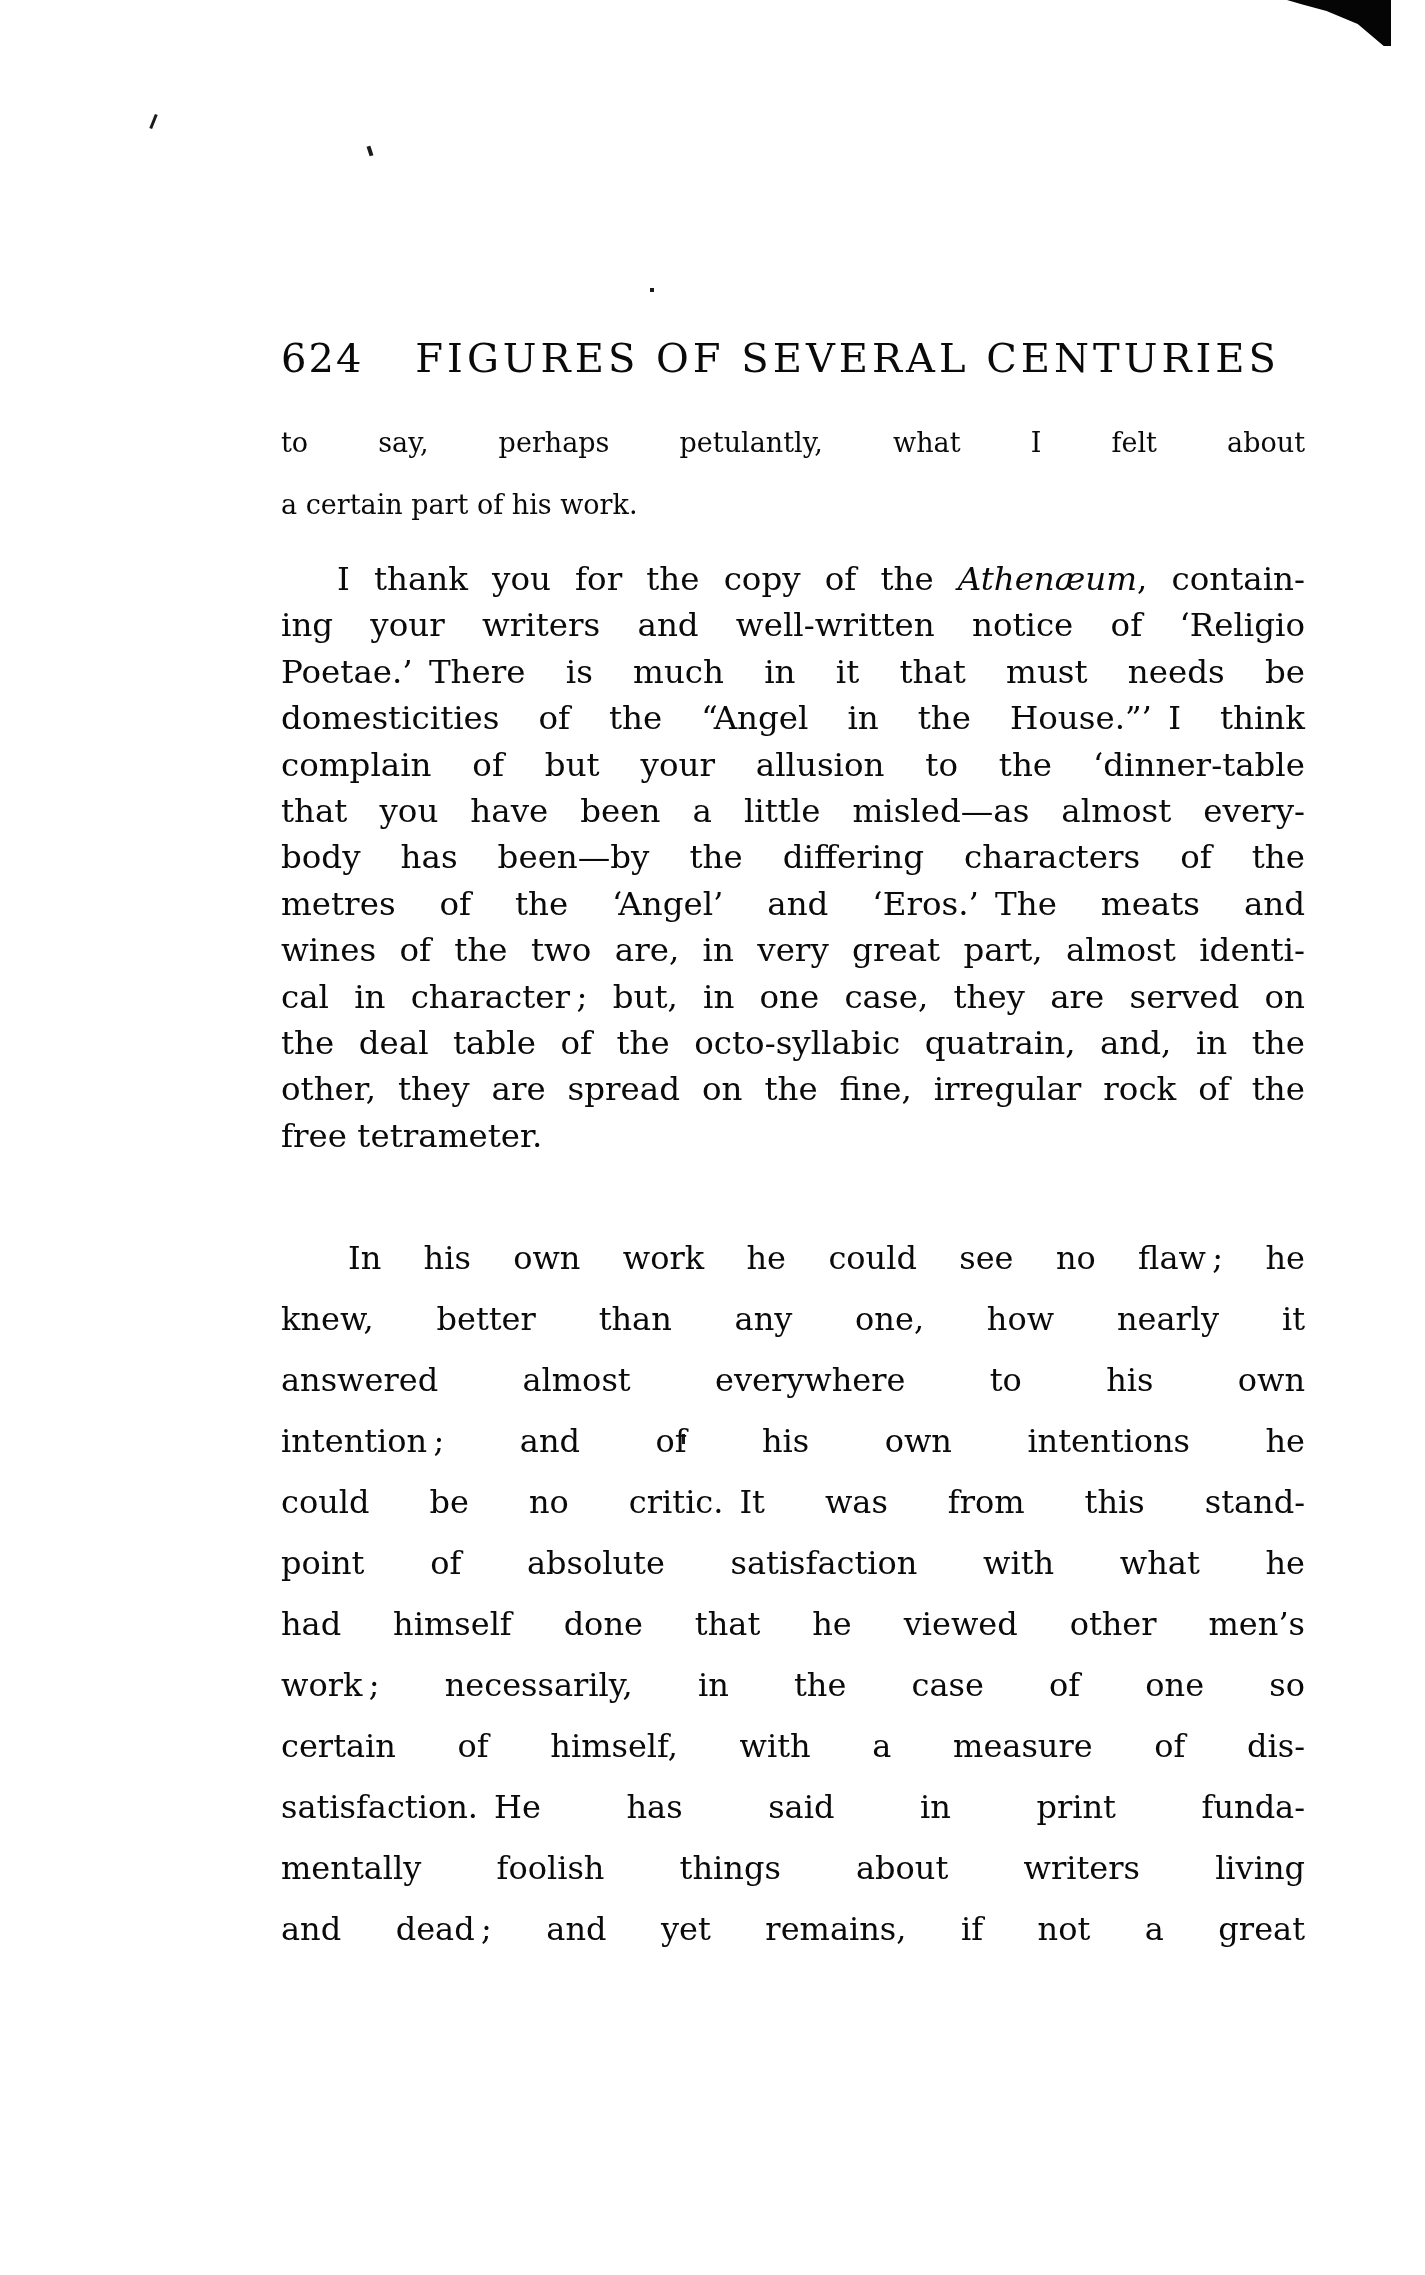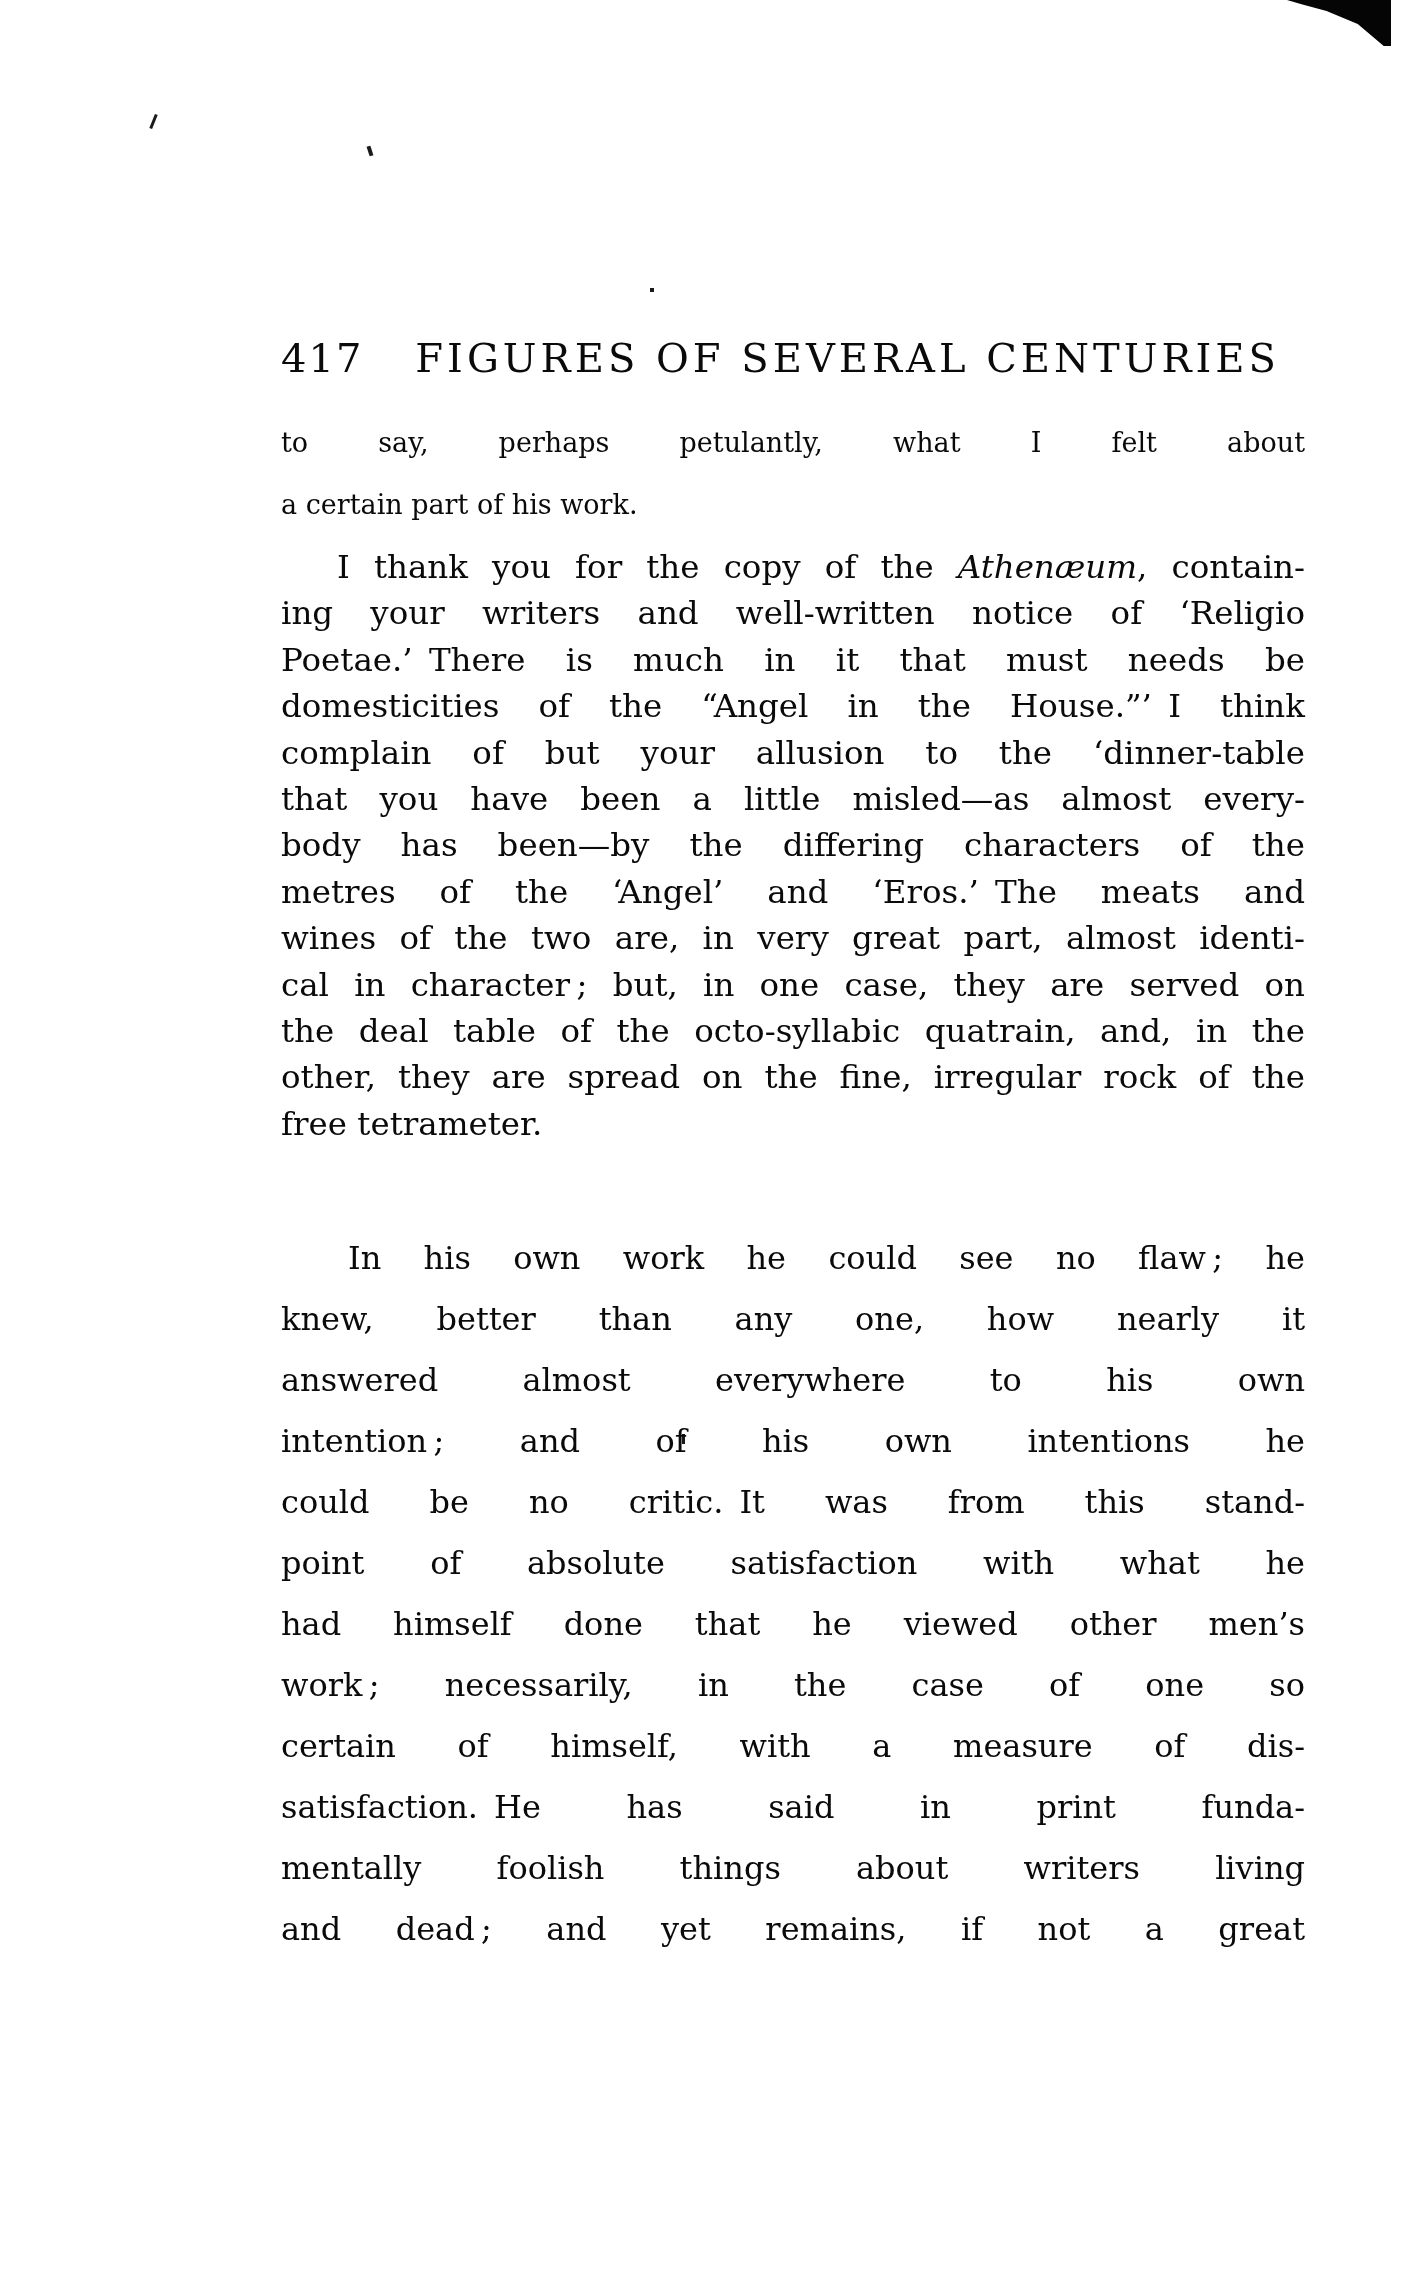--- a/index.html
+++ b/index.html
@@ -60,21 +60,21 @@
   }
   .tl.short {
     text-align-last: left;
   }
   .intro {
     top: 412px;
     font-size: 27px;
     line-height: 62px;
   }
   .quote {
-    top: 544px;
+    top: 556px;
     font-size: 32.5px;
     line-height: 46.4px;
   }
   .quote .tl:first-child {
     text-indent: 56px;
   }
   .bodypara {
     top: 1228px;
     font-size: 32px;
     line-height: 61px;
@@ -89,21 +89,21 @@
 <div class="page">
 
   <div class="corner-artifact"></div>
 
   <div class="speck" style="left:152px; top:114px; width:3px; height:15px; transform:rotate(22deg);"></div>
   <div class="speck" style="left:368px; top:146px; width:4px; height:10px; transform:rotate(-18deg);"></div>
   <div class="speck" style="left:650px; top:288px; width:4px; height:4px;"></div>
   <div class="speck" style="left:682px; top:1434px; width:3px; height:10px;"></div>
 
   <div class="running-header">
-    <span class="pagenum">417</span>
+    <span class="pagenum">624</span>
     <span class="booktitle">FIGURES OF SEVERAL CENTURIES</span>
   </div>
 
   <div class="textblock intro">
       <div class="tl">to say, perhaps petulantly, what I felt about</div>
       <div class="tl short">a certain part of his work.</div>
     </div>
 
   <div class="textblock quote">
       <div class="tl">I thank you for the copy of the <i>Athenæum</i>, contain-</div>

